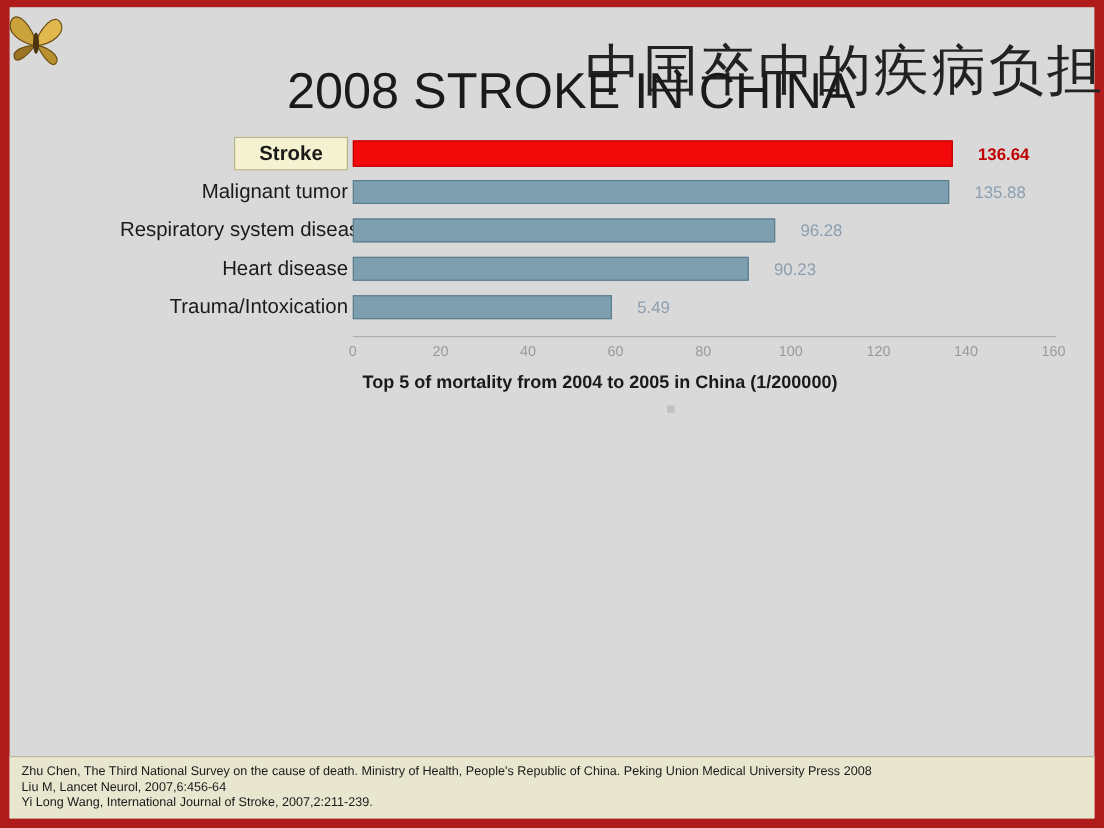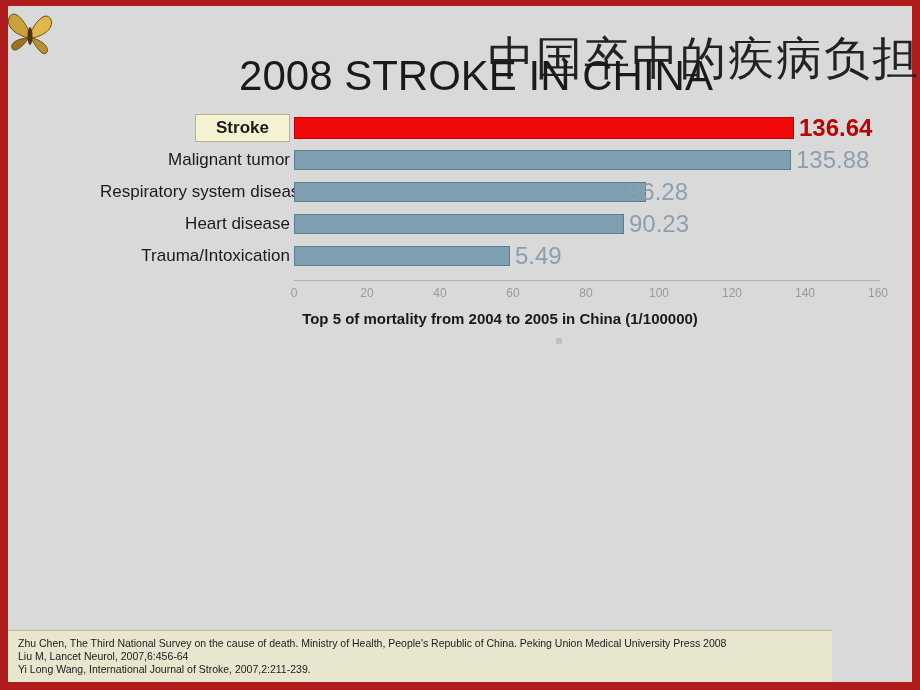--- a/index.html
+++ b/index.html
@@ -137,24 +137,24 @@
     background: #f20a0a;
     border: 1px solid #c00000;
     height: 22px;
     top: 2px;
   }
   .bar-value {
     position: absolute;
     top: 0;
     height: 26px;
     line-height: 26px;
-    font-size: 24px;
+    font-size: 14px;
     color: #8c9fb0;
     white-space: nowrap;
-    padding-left: 5px;
+    padding-left: 21px;
   }
   .bar-value.red {
     color: #c00000;
     font-weight: bold;
   }
 
   .axis-line {
     position: absolute;
     left: 194px;
     top: 170px;
@@ -189,21 +189,21 @@
     width: 6px;
     height: 6px;
     background: #c0c0c0;
   }
 
   
   .footnote {
     position: absolute;
     left: 8px;
     bottom: 8px;
-    width: 824px;
+    width: 904px;
     height: 52px;
     background: #e8e6cf;
     border-top: 1px solid #b9b79c;
     box-sizing: border-box;
     padding: 6px 10px 0 10px;
   }
   .footnote div {
     font-size: 10.5px;
     color: #1a1a1a;
     line-height: 13px;
@@ -249,21 +249,21 @@
 
     <div class="row" style="top:37px;">
       <div class="row-label">Malignant tumor</div>
       <div class="bar" style="width:497px;"></div>
       <div class="bar-value" style="left:691px;">135.88</div>
     </div>
 
     <div class="row" style="top:69px;">
       <div class="row-label" style="width:190px;">Respiratory system disease</div>
       <div class="bar" style="width:352px;"></div>
-      <div class="bar-value" style="left:523px;">96.28</div>
+      <div class="bar-value" style="left:546px;">96.28</div>
     </div>
 
     <div class="row" style="top:101px;">
       <div class="row-label">Heart disease</div>
       <div class="bar" style="width:330px;"></div>
       <div class="bar-value" style="left:524px;">90.23</div>
     </div>
 
     <div class="row" style="top:133px;">
       <div class="row-label">Trauma/Intoxication</div>
@@ -276,21 +276,21 @@
     <div class="tick-label" style="left:194px;">0</div>
     <div class="tick-label" style="left:267px;">20</div>
     <div class="tick-label" style="left:340px;">40</div>
     <div class="tick-label" style="left:413px;">60</div>
     <div class="tick-label" style="left:486px;">80</div>
     <div class="tick-label" style="left:559px;">100</div>
     <div class="tick-label" style="left:632px;">120</div>
     <div class="tick-label" style="left:705px;">140</div>
     <div class="tick-label" style="left:778px;">160</div>
 
-    <div class="chart-caption">Top 5 of mortality from 2004 to 2005 in China (1/100000)</div>
+    <div class="chart-caption">Top 5 of mortality from 2004 to 2005 in China (1/200000)</div>
     <div class="dot-marker"></div>
   </div>
 
   <div class="footnote">
     <div class="first">Zhu Chen, The Third National Survey on the cause of death. Ministry of Health, People's Republic of China. Peking Union Medical University Press 2008</div>
     <div>Liu M, Lancet Neurol, 2007,6:456-64</div>
     <div>Yi Long Wang, International Journal of Stroke, 2007,2:211-239.</div>
   </div>
 
 </div>

